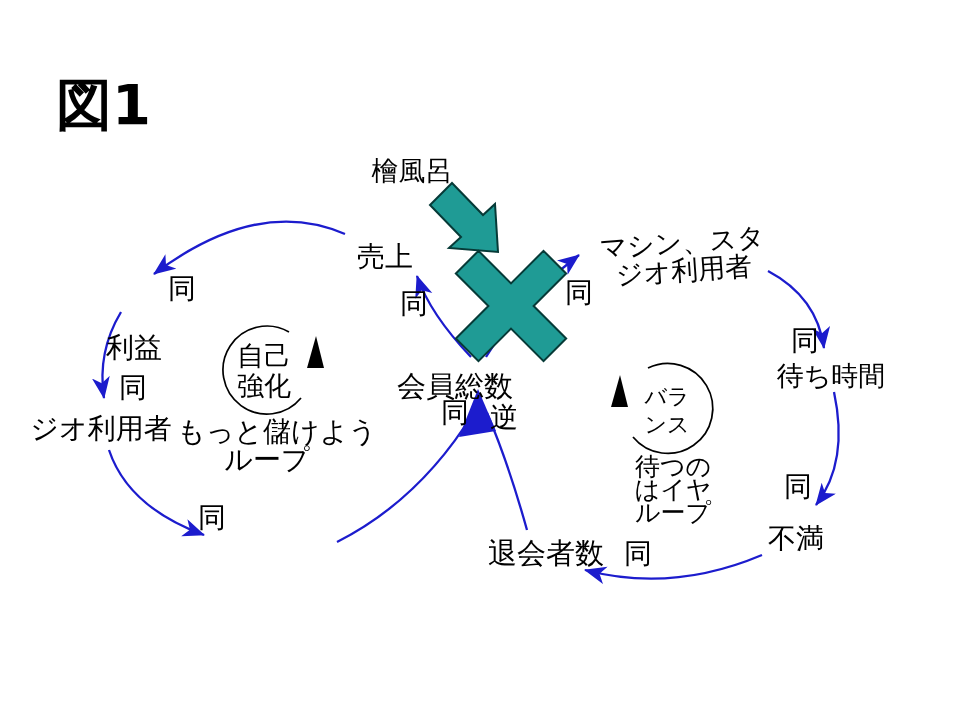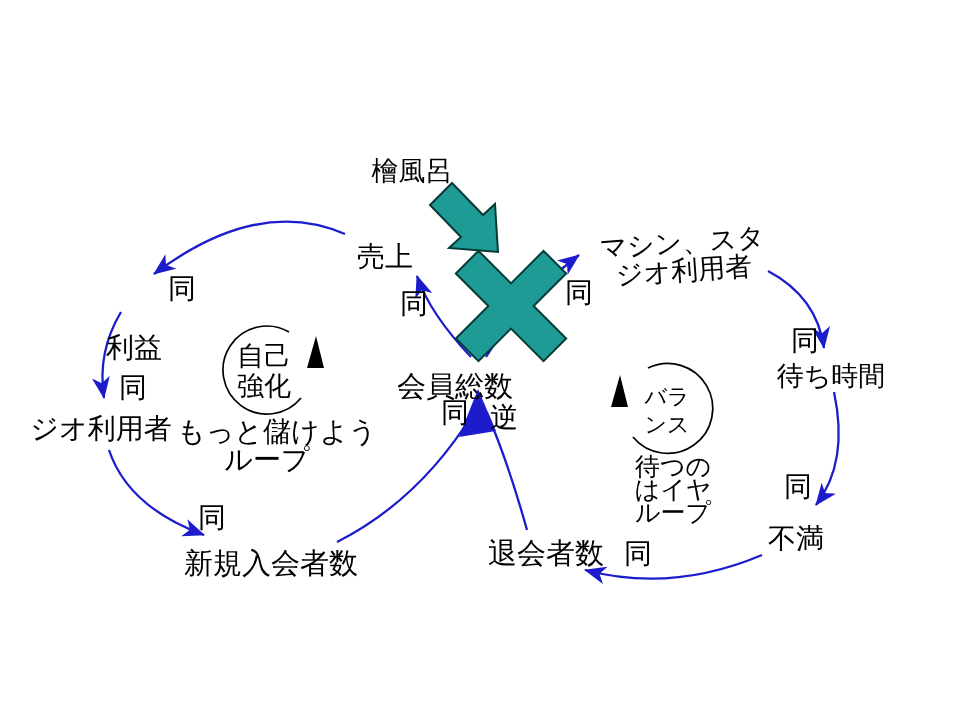--- a/index.html
+++ b/index.html
@@ -56,30 +56,30 @@
     <path class="loopline" d="M 289 332 A 44 44 0 1 0 301 398"></path>
     <polygon class="loopah" points="316,336 307,368 324,368"></polygon>
 
     <path class="loopline" d="M 648 368 A 45 45 0 1 1 633 437"></path>
     <polygon class="loopah" points="620,375 611,407 628,407"></polygon>
 
     <polygon class="tealshape" points="452,183 483,215 495,204 498,252 449,248 461,237 430,205"></polygon>
     <path class="tealshape" transform="translate(511,306) rotate(45)" d="M-16,-62 L16,-62 L16,-16 L62,-16 L62,16 L16,16 L16,62 L-16,62 L-16,16 L-62,16 L-62,-16 L-16,-16 Z"></path>
   </svg>
 
+  <div class="lbl title" style="left:56px;top:76px;">図1</div>
 
   <div class="lbl sm27" style="left:412px;top:171px;">檜風呂</div>
   <div class="lbl" style="left:385px;top:257px;text-align:center;">売上</div>
   <div class="lbl sm27 tilt" style="left:683px;top:257px;">
     <div>マシン、スタ</div>
     <div>ジオ利用者</div>
   </div>
   <div class="lbl" style="left:134px;top:304px;margin-top:44px;">利益</div>
   <div class="lbl" style="left:101px;top:429px;">ジオ利用者</div>
-  <div class="lbl sm29" style="left:271px;top:563px;">新規入会者数</div>
   <div class="lbl sm29" style="left:455px;top:386px;">会員総数</div>
   <div class="lbl sm27" style="left:831px;top:376px;">待ち時間</div>
   <div class="lbl" style="left:796px;top:539px;">不満</div>
   <div class="lbl sm29" style="left:546px;top:553px;">退会者数</div>
 
   <div class="lbl kind" style="left:264px;top:371px;">
     <div>自己</div>
     <div>強化</div>
   </div>
   <div class="lbl kind-r" style="left:667px;top:411px;">

